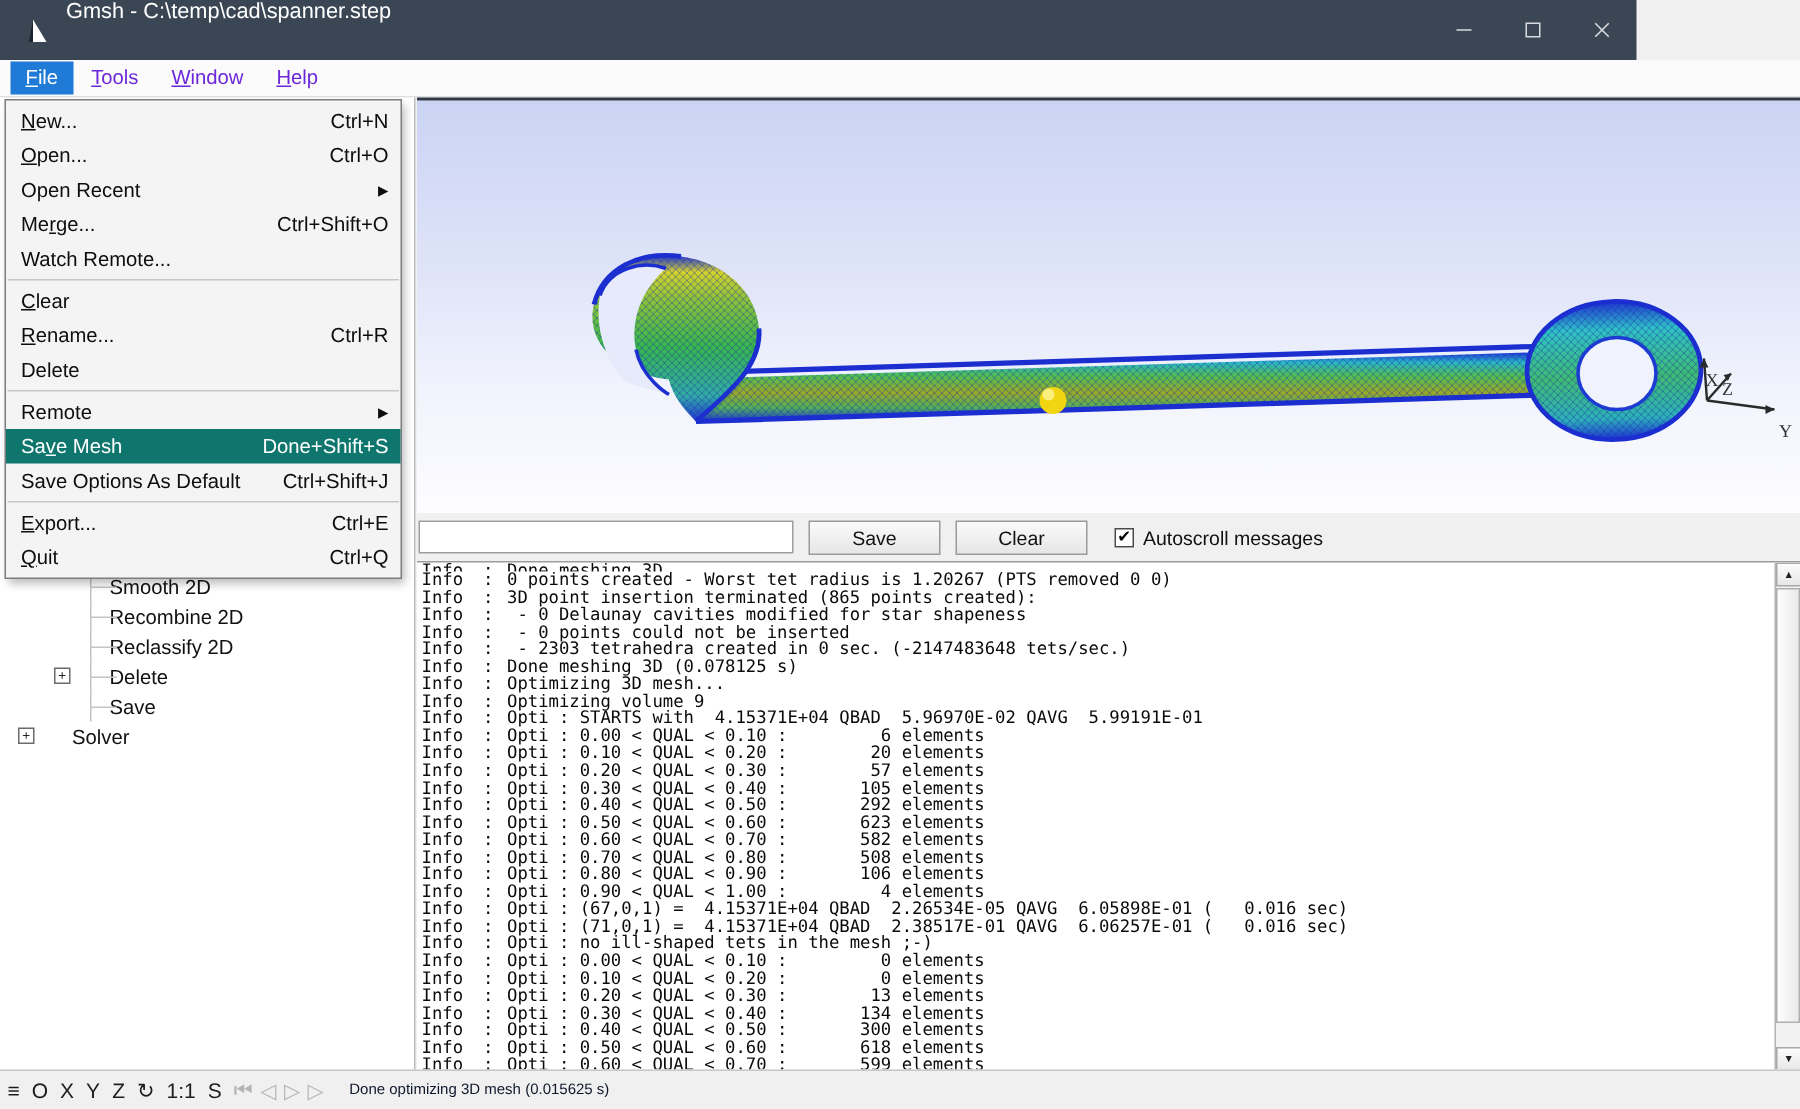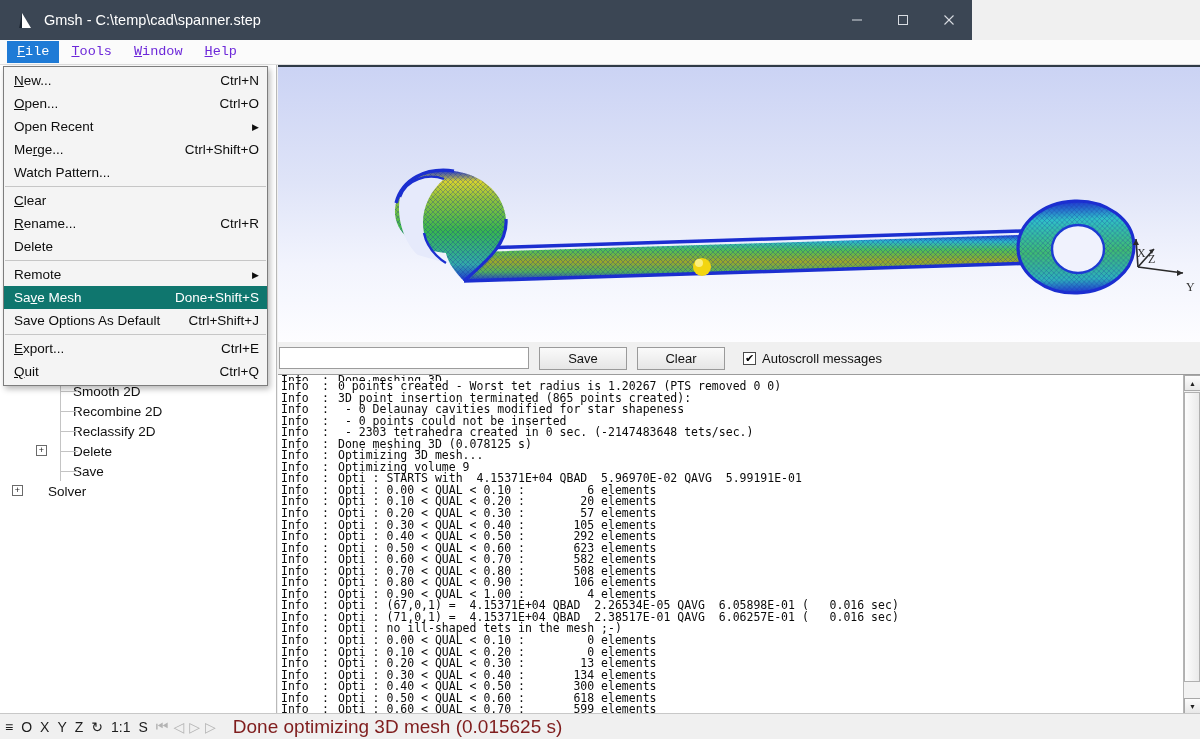--- a/index.html
+++ b/index.html
@@ -12,23 +12,23 @@
   }
   #app {
     position: relative;
     width: 1200px; height: 739px;
     background: #f0f0f0;
   }
 
   
   #titlebar {
     position: absolute; top: 0; left: 0;
-    width: 972px; height: 40px;
+    width: 1091px; height: 40px;
     background: #3b4654;
-    display: flex; align-items: center;
+    display: flex; 
   }
   #titlebar .app-icon {
     width: 34px; height: 40px;
     display: flex; align-items: center; justify-content: center;
     margin-left: 8px;
   }
   #titlebar .title-text {
     color: #ffffff;
     font-size: 14.5px;
     margin-left: 2px;
@@ -45,21 +45,20 @@
   }
 
   
   #menubar {
     position: absolute; top: 40px; left: 0;
     width: 1200px; height: 25px;
     background: #fbfbfb;
     border-bottom: 1px solid #dfdfdf;
     display: flex; align-items: center;
     padding-left: 7px;
-    font-family: Liberation Mono, monospace;
   }
   .menu-item {
     font-size: 13.5px; color: #6d28d9;
     padding: 3px 10px 4px 10px;
     margin-right: 2px;
     white-space: nowrap;
   }
   .menu-item.active {
     background: #1f7bd6; color: #ffffff;
   }
@@ -205,21 +204,21 @@
     padding-left: 5px;
   }
   .sb-icon {
     font-size: 14px; color: #1d1d1d;
     margin-right: 8px;
     display: flex; align-items: center;
     font-family: "Liberation Sans", sans-serif;
   }
   .sb-icon.dim { color: #b4b4b4; margin-right: 5px; }
   .sb-status {
-    margin-left: 12px; font-size: 19px; color: #7f1d1d;
+    margin-left: 12px; font-size: 10px; color: #0f172a;
     white-space: nowrap;
   }
 
   
   #filemenu {
     position: absolute; top: 66px; left: 3px;
     width: 265px;
     background: #f4f4f4;
     border: 1px solid #7d7d7d;
     box-shadow: 2px 3px 6px rgba(0,0,0,0.28);
@@ -480,21 +479,21 @@
       </div>
       <div class="fm-row">
         <span class="fm-label">Open Recent</span>
         <span class="fm-arrow">▶</span>
       </div>
       <div class="fm-row">
         <span class="fm-label">Me<u>r</u>ge...</span>
         <span class="fm-accel">Ctrl+Shift+O</span>
       </div>
       <div class="fm-row">
-        <span class="fm-label">Watch Pattern...</span>
+        <span class="fm-label">Watch Remote...</span>
       </div>
       <div class="fm-sep"></div>
       <div class="fm-row">
         <span class="fm-label"><u>C</u>lear</span>
       </div>
       <div class="fm-row">
         <span class="fm-label"><u>R</u>ename...</span>
         <span class="fm-accel">Ctrl+R</span>
       </div>
       <div class="fm-row">

